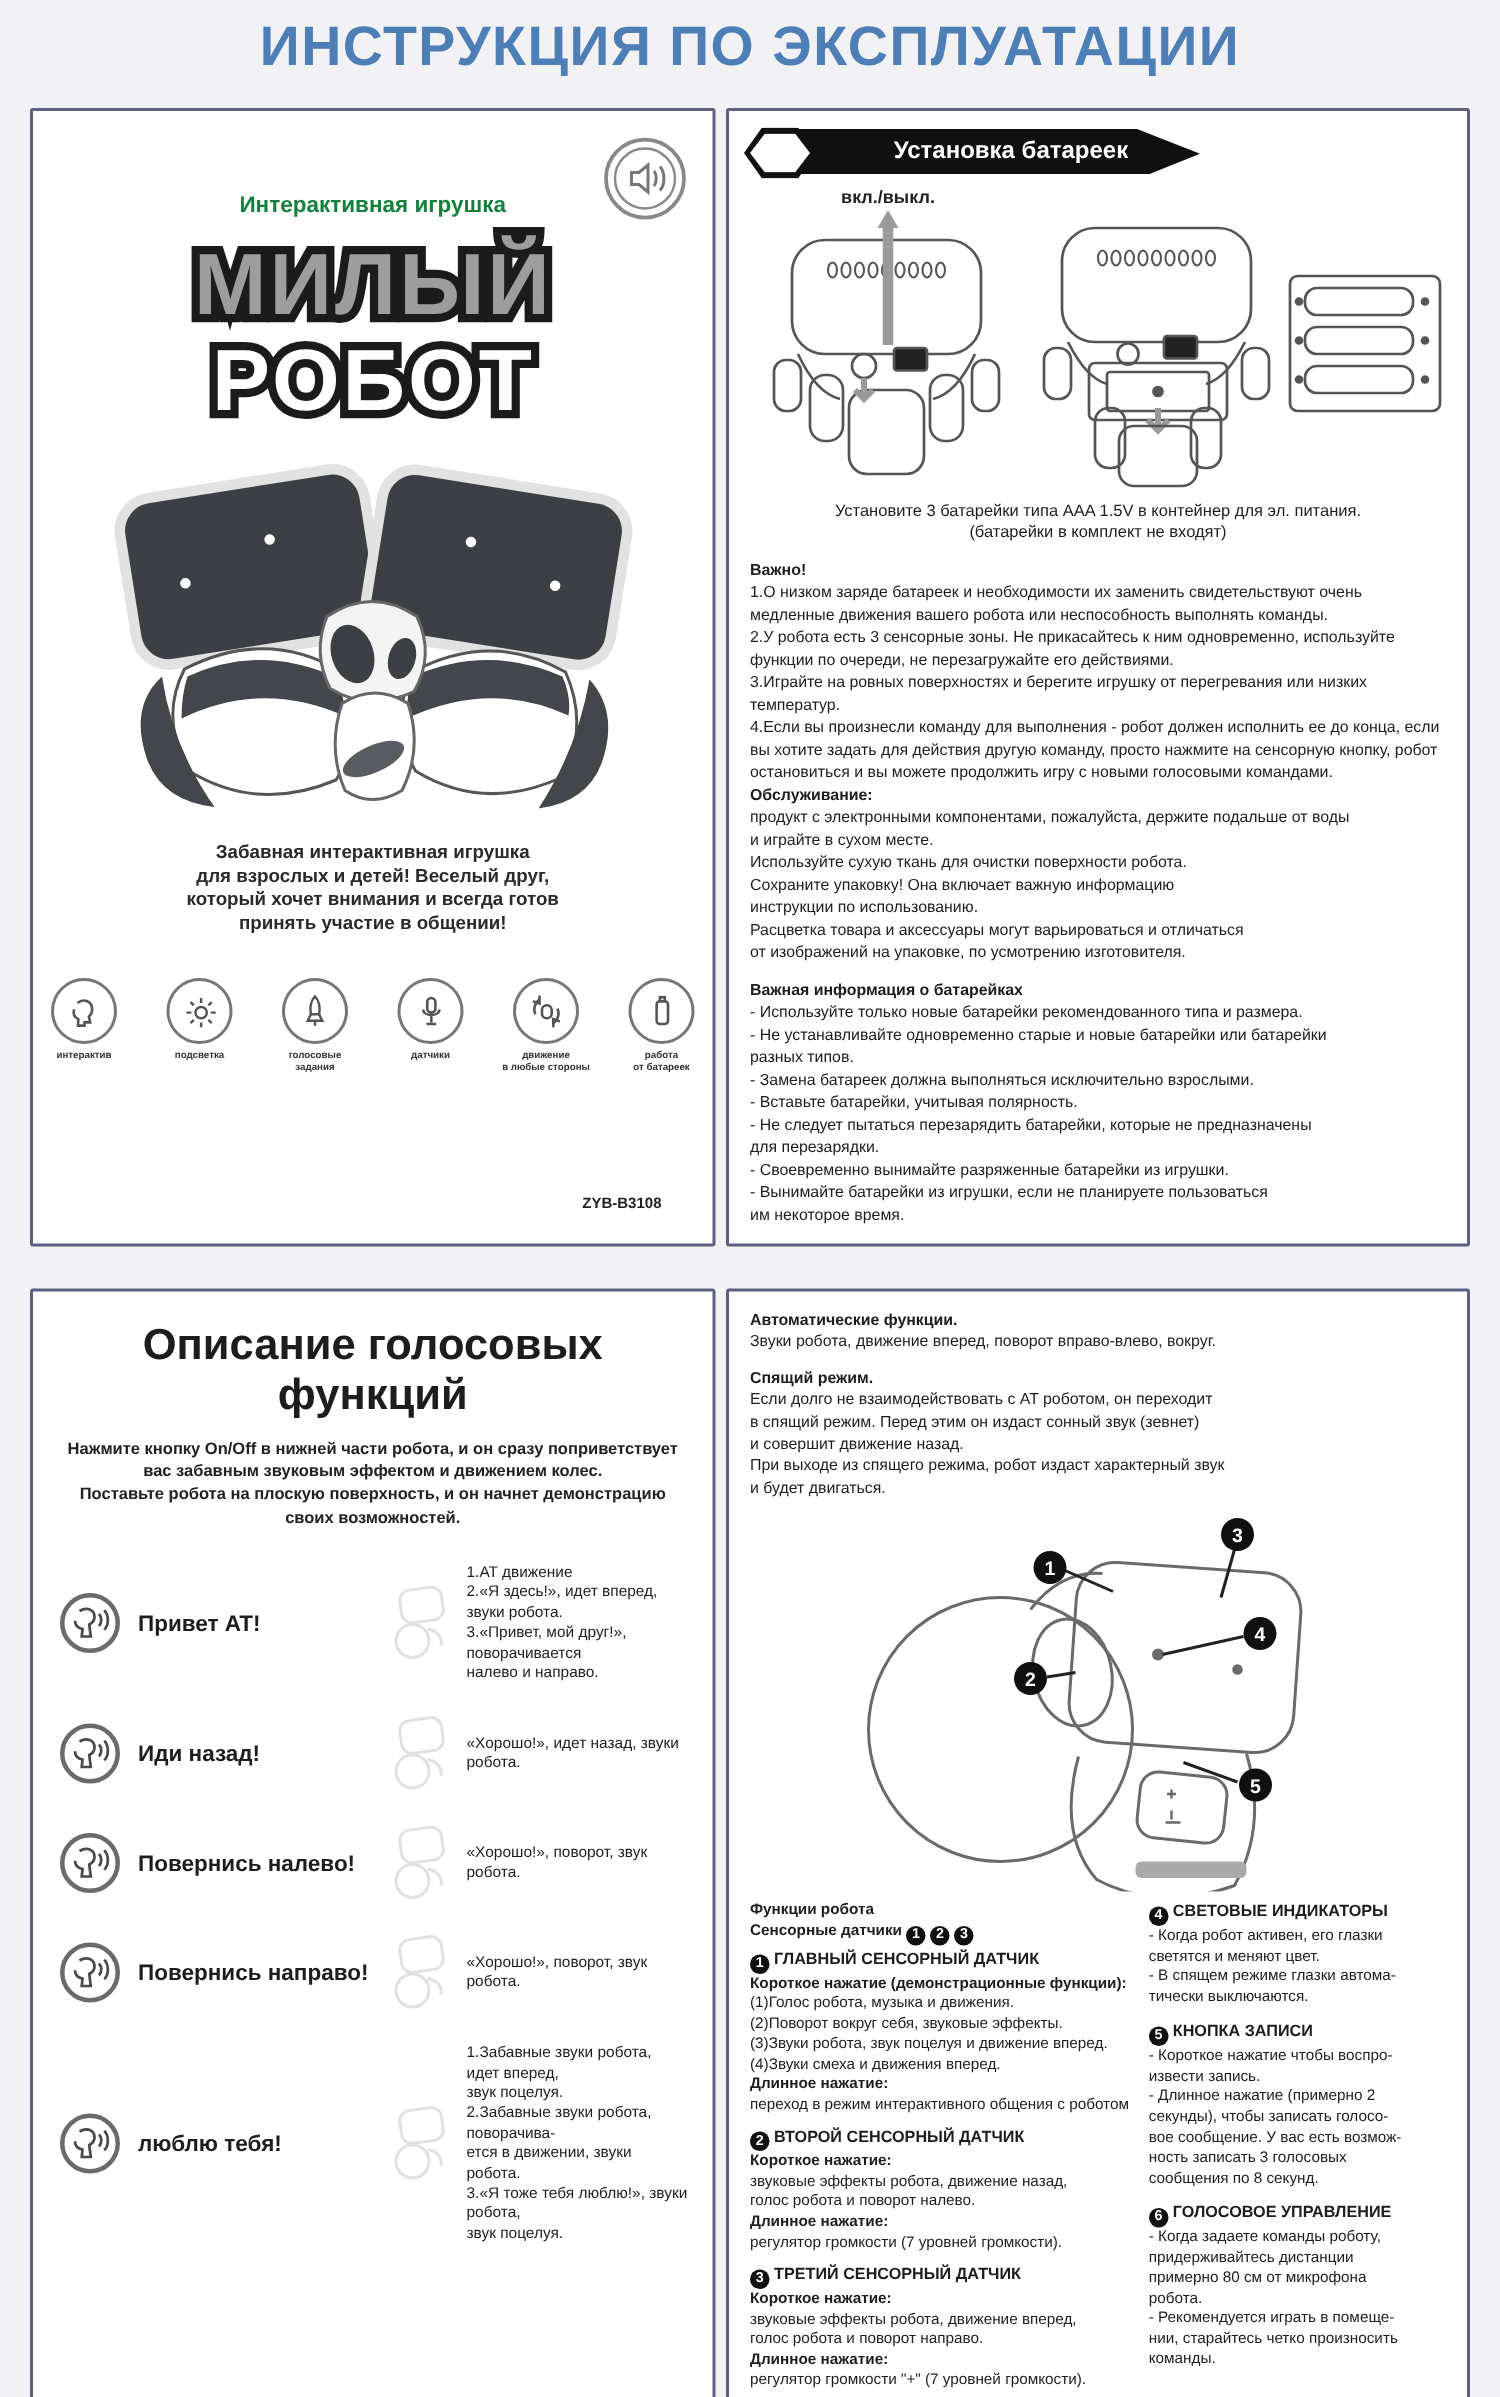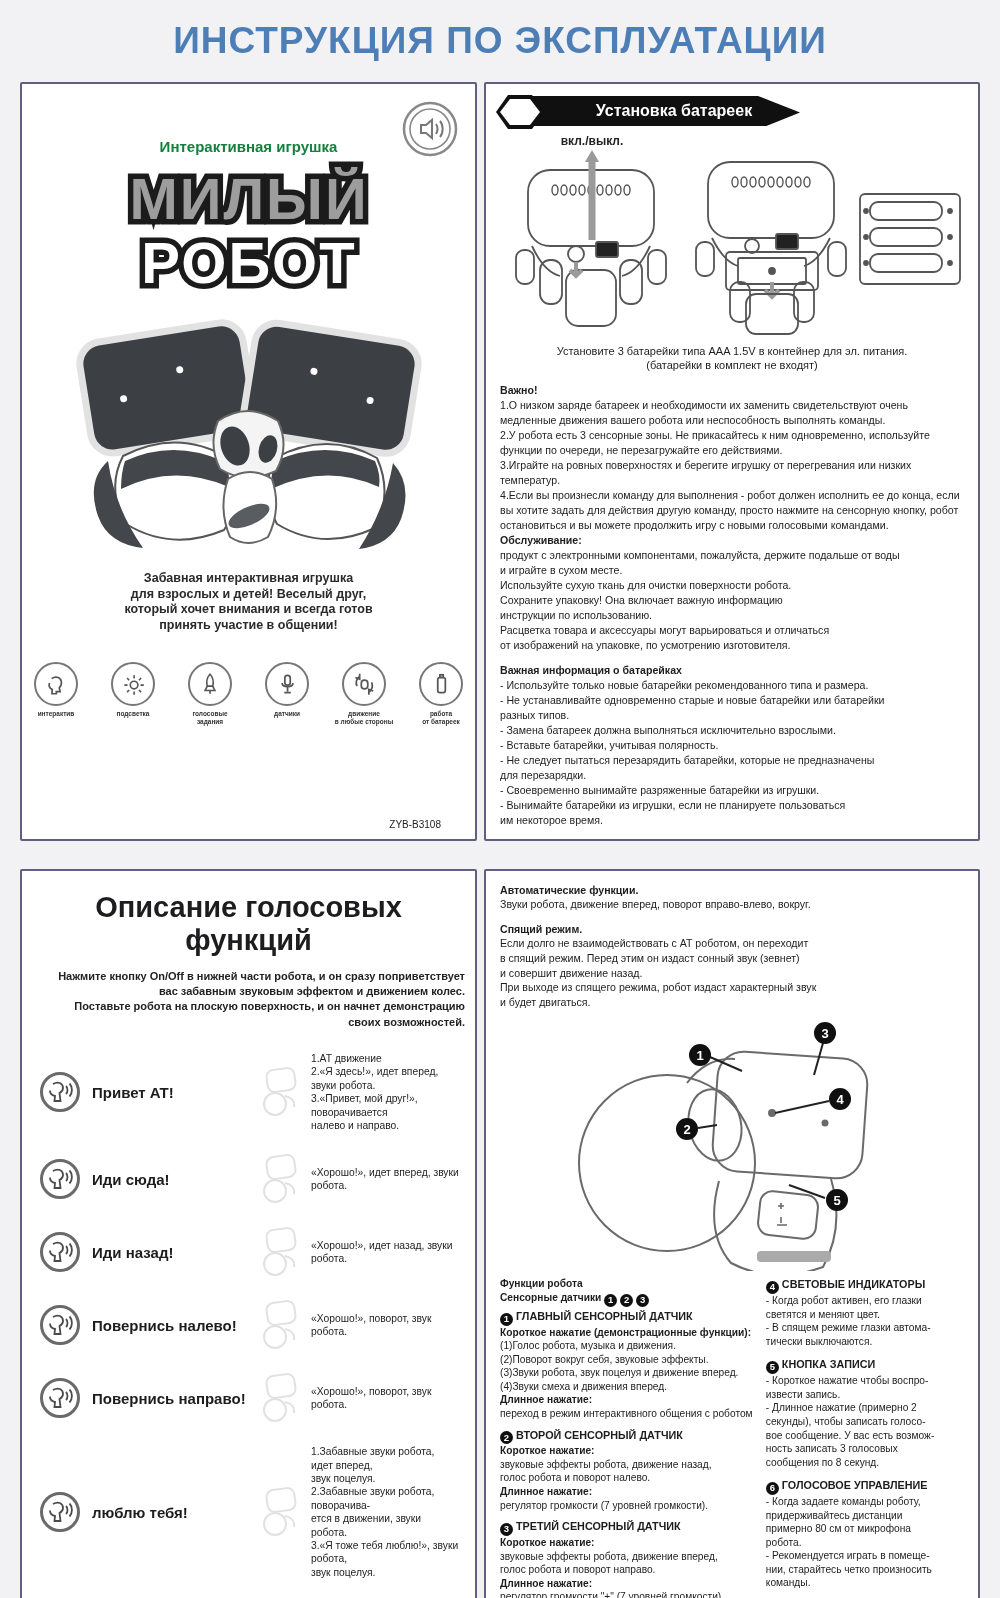--- a/index.html
+++ b/index.html
@@ -7,21 +7,21 @@
   body {
     background:#f2f2f4;
     font-family:"Liberation Sans", sans-serif;
     color:#1d1d1f;
     width:1000px; height:1598px;
     overflow:hidden;
   }
   .pre { white-space:pre-line; }
   .page-title {
     text-align:center; font-size:37px; font-weight:bold;
-    color:#4d7fb6; padding:20px 0 20px 0; letter-spacing:1px;
+    color:#4d7fb6; padding:10px 0 20px 0; letter-spacing:1px;
   }
   .panel-row { display:flex; gap:7px; margin:0 20px; }
   .box {
     background:#ffffff; border:2px solid #5f5f82; border-radius:2px;
     position:relative;
   }
   .box-tl { width:457px; min-height:698px; }
   .box-tr { width:496px; min-height:698px; padding:10px 14px 10px 14px; }
   .box-bl { width:457px; min-height:752px; padding:14px 10px; }
   .box-br { width:496px; min-height:752px; padding:12px 14px; }
@@ -33,21 +33,21 @@
   .logo-svg { display:block; margin:2px auto 0 auto; }
   .robot-photo { display:block; margin:4px auto 0 auto; }
   .toy-desc { text-align:center; font-size:12.5px; font-weight:bold; color:#2a2a2a; line-height:1.25; margin-top:8px; }
   .features { display:flex; justify-content:center; gap:15px; margin-top:28px; }
   .feat { width:62px; text-align:center; }
   .feat-circle {
     width:44px; height:44px; border:2px solid #777; border-radius:50%;
     display:flex; align-items:center; justify-content:center; margin:0 auto;
   }
   .feat-label { font-size:6.5px; color:#333; margin-top:4px; line-height:1.25; font-weight:bold; }
-  .model-code { position:absolute; bottom:9px; right:34px; font-size:10px; font-weight:normal; color:#222; }
+  .model-code { position:absolute; bottom:21px; right:34px; font-size:10px; font-weight:bold; color:#222; }
 
   
   .banner-wrap { position:relative; margin:2px 0 4px -4px; height:32px; width:310px;text-align:center; }
   .banner {
     position:absolute; left:24px; top:0; height:30px; width:280px;
     background:#101010; color:#fff; font-weight:bold; font-size:16px;
     line-height:30px; padding-left:28px;
     clip-path:polygon(0 0, 85% 0, 100% 55%, 88% 100%, 0 100%);
   }
   .hex-outer {
@@ -58,21 +58,21 @@
     position:absolute; left:4px; top:3px; width:40px; height:26px; background:#ffffff;
     clip-path:polygon(25% 0, 75% 0, 100% 50%, 75% 100%, 25% 100%, 0 50%);
   }
   .install-diagram { display:block; margin:0 auto; }
   .battery-caption { text-align:center; font-size:11px; font-weight:normal; line-height:1.3; margin-top:4px; }
   .tr-text { font-size:10.6px; line-height:1.42; margin-top:10px; }
   .sec-title { font-weight:bold; }
 
   
   .bl-title { text-align:center; font-size:29px; font-weight:bold; margin-top:6px; }
-  .bl-intro { text-align:right; font-size:11px; font-weight:bold; color:#222; line-height:1.4; margin-top:12px; }
+  .bl-intro { text-align:center; font-size:11px; font-weight:bold; color:#222; line-height:1.4; margin-top:12px; }
   .cmd-list { margin-top:22px; }
   .cmd-row { display:flex; align-items:center; margin-bottom:21px; padding:0 6px; }
   .spk-ico { width:44px; height:44px; flex:0 0 44px; }
   .cmd-label { font-size:15px; font-weight:bold; flex:0 0 175px; padding-left:10px; }
   .ghost-ico { width:46px; height:52px; flex:0 0 46px; opacity:0.25; }
   .cmd-resp { font-size:10.3px; line-height:1.3; flex:1; padding-left:8px; }
 
   
   .br-text { font-size:10.6px; line-height:1.38; }
   .br-cols { display:flex; margin-top:6px; }
@@ -354,30 +354,20 @@
           </svg>
         <div class="cmd-resp pre">1.AT движение
 2.«Я здесь!», идет вперед, звуки робота.
 3.«Привет, мой друг!», поворачивается
 налево и направо.</div>
       </div>
       <div class="cmd-row">
         <svg class="spk-ico">
             <use href="#spk"></use>
           </svg>
-        <div class="cmd-label">Иди сюда!</div>
-        <svg class="ghost-ico">
-            <use href="#ghost"></use>
-          </svg>
-        <div class="cmd-resp pre">«Хорошо!», идет вперед, звуки робота.</div>
-      </div>
-      <div class="cmd-row">
-        <svg class="spk-ico">
-            <use href="#spk"></use>
-          </svg>
         <div class="cmd-label">Иди назад!</div>
         <svg class="ghost-ico">
             <use href="#ghost"></use>
           </svg>
         <div class="cmd-resp pre">«Хорошо!», идет назад, звуки робота.</div>
       </div>
       <div class="cmd-row">
         <svg class="spk-ico">
             <use href="#spk"></use>
           </svg>

